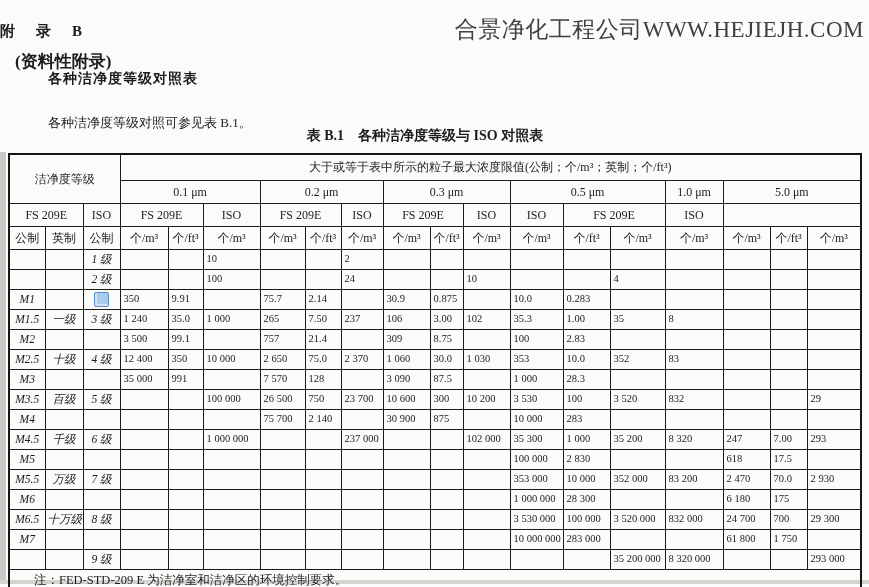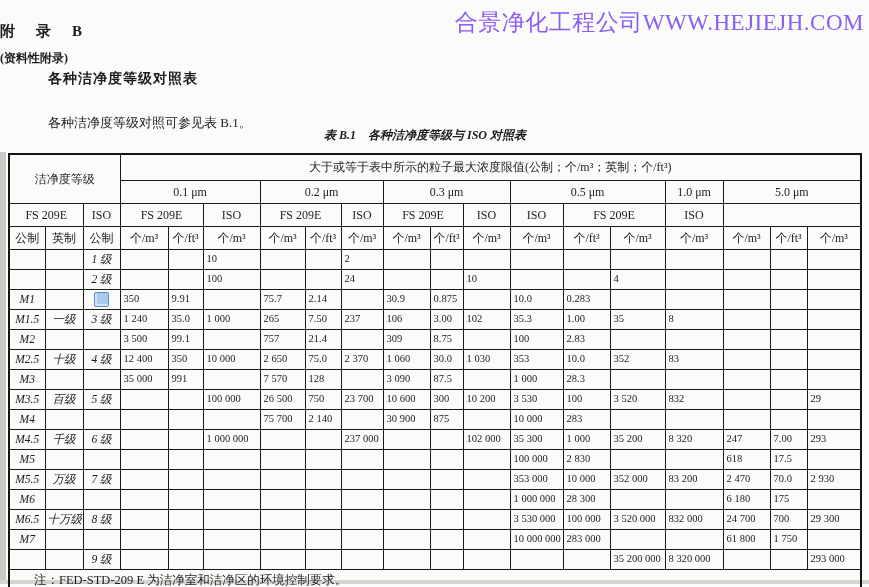--- a/index.html
+++ b/index.html
@@ -9,24 +9,24 @@
     font-family:"Liberation Serif","DejaVu Serif",serif;
   }
   .scan-edge-left{position:absolute;left:0;top:152px;width:6px;height:432px;background:#c9c9c6;}
   .scan-edge-bottom{position:absolute;left:0;top:580px;width:869px;height:4px;background:#d4d4d1;}
   .watermark{
     position:absolute;top:7px;right:5px;font-size:23px;white-space:nowrap;
     letter-spacing:.5px;font-weight:normal;
   }
   .tblock{position:absolute;left:0;width:830px;text-align:left;font-weight:bold;}
   .t1{top:22px;font-size:15px;letter-spacing:3px;}
-  .t2{top:50px;font-size:12px;}
+  .t2{top:50px;font-size:17px;margin-left:15px;}
   .t3{top:70px;font-size:14px;letter-spacing:1px;margin-left:48px;}
   .intro{position:absolute;left:31px;top:97px;font-size:13px;margin:17px;}
-  .caption{position:absolute;left:0;top:127px;width:850px;text-align:center;font-weight:bold;font-size:12px;font-style:italic;}
+  .caption{position:absolute;left:0;top:127px;width:850px;text-align:center;font-weight:bold;font-size:14px;}
   table{
     position:absolute;left:8px;top:153px;width:853px;
     border-collapse:collapse;table-layout:fixed;
     border:2px solid #151515;
   }
   th,td{border:1px solid #1a1a1a;padding:0 2px;overflow:hidden;white-space:nowrap;}
   th{font-weight:normal;font-size:12px;height:22px;text-align:center;}
   thead tr:first-child th{height:25px;}
   td{height:19px;font-size:10.5px;line-height:1;}
   td.num{text-align:left;padding-left:3px;}
@@ -37,21 +37,21 @@
     background:#a9cbec;border:1px solid #5a8cc8;border-radius:2px;
     box-shadow:inset 2px -2px 0 #d2e5f7;
   }
 </style>
 </head>
 <body>
 
 <div class="scan-edge-left"></div>
 <div class="scan-edge-bottom"></div>
 
-<div class="watermark" style="color: #8b5cf6;">合景净化工程公司WWW.HEJIEJH.COM</div>
+<div class="watermark" style="color: #404040; margin-top: 7px;">合景净化工程公司WWW.HEJIEJH.COM</div>
 
 <div class="tblock t1">附　录　B</div>
 <div class="tblock t2">(资料性附录)</div>
 <div class="tblock t3">各种洁净度等级对照表</div>
 
 <p class="intro">各种洁净度等级对照可参见表 B.1。</p>
 
 <div class="caption">表 B.1　各种洁净度等级与 ISO 对照表</div>
 
 <table id="tbl">

